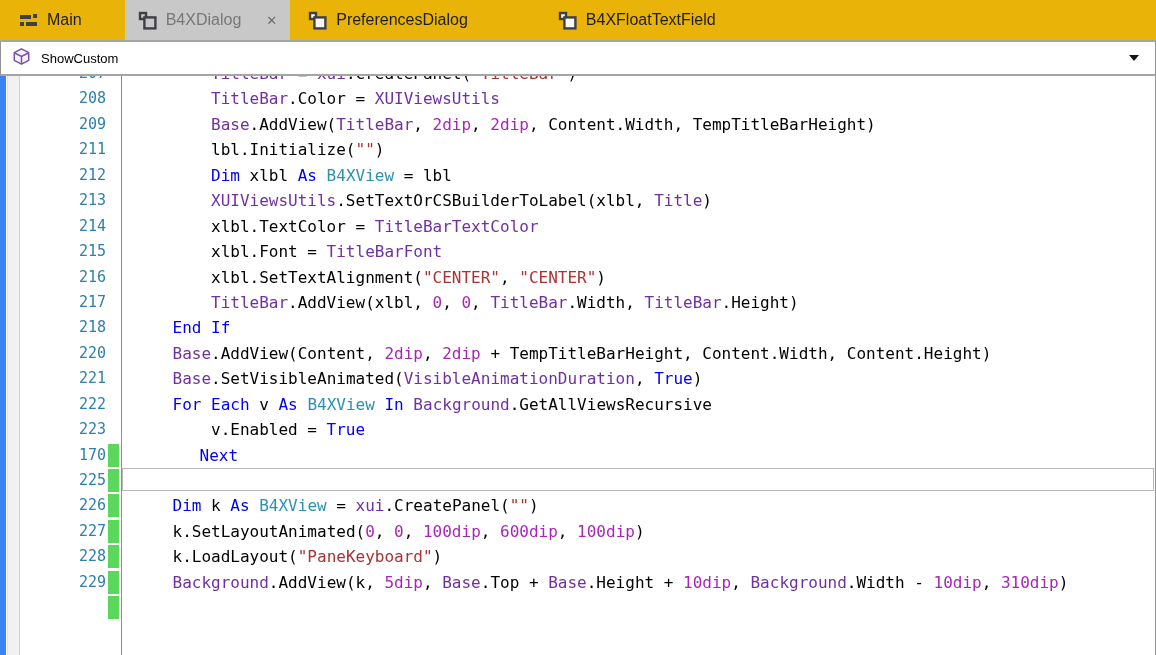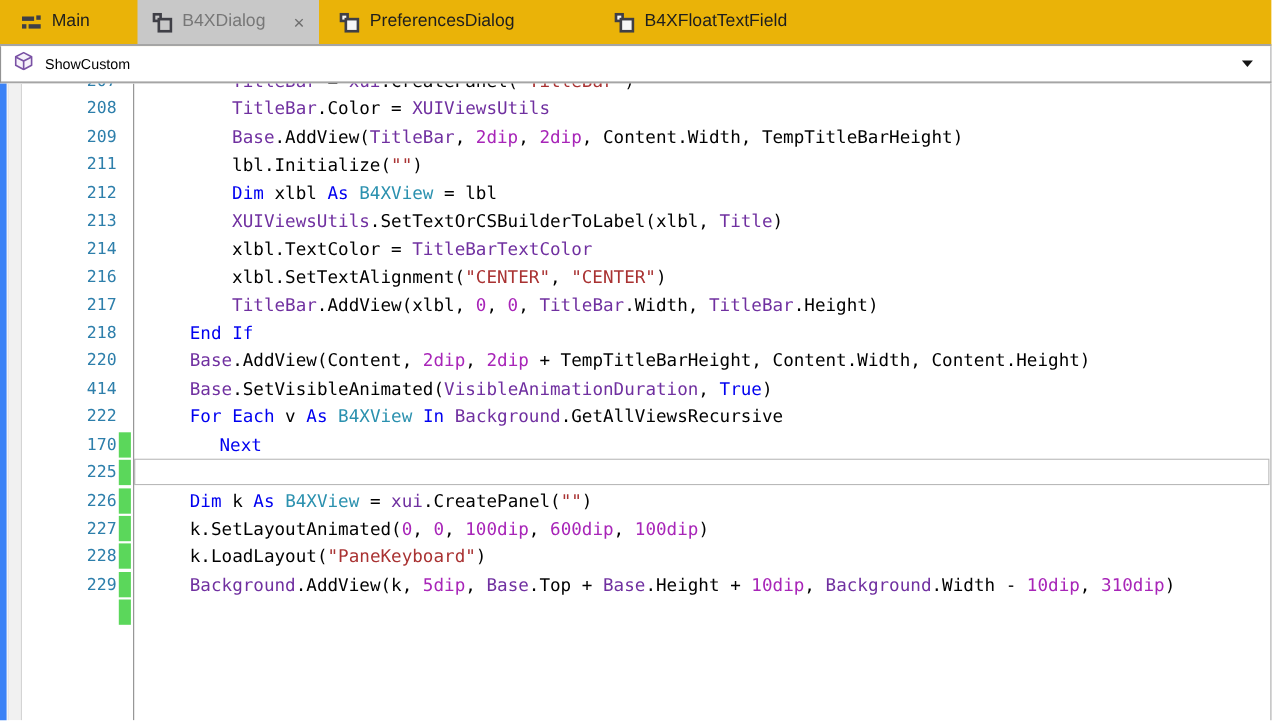--- a/index.html
+++ b/index.html
@@ -116,26 +116,28 @@
 <div class="editor">
   <div class="bp-margin"></div>
   <div class="rows" id="rows">
       <div class="row"><div class="ln">207</div><div class="chg"></div><div class="code" style="padding-left: 92px;"><span class="tk-g">TitleBar</span><span class="tk-p"> = </span><span class="tk-g">xui</span><span class="tk-p">.CreatePanel(</span><span class="tk-s">"TitleBar"</span><span class="tk-p">)</span></div></div>
       <div class="row"><div class="ln">208</div><div class="chg"></div><div class="code" style="padding-left: 92px;"><span class="tk-g">TitleBar</span><span class="tk-p">.Color = </span><span class="tk-g">XUIViewsUtils</span></div></div>
       <div class="row"><div class="ln">209</div><div class="chg"></div><div class="code" style="padding-left: 92px;"><span class="tk-g">Base</span><span class="tk-p">.AddView(</span><span class="tk-g">TitleBar</span><span class="tk-p">, </span><span class="tk-n">2dip</span><span class="tk-p">, </span><span class="tk-n">2dip</span><span class="tk-p">, Content.Width, TempTitleBarHeight)</span></div></div>
       <div class="row"><div class="ln">211</div><div class="chg"></div><div class="code" style="padding-left: 92px;"><span class="tk-p">lbl.Initialize(</span><span class="tk-s">""</span><span class="tk-p">)</span></div></div>
       <div class="row"><div class="ln">212</div><div class="chg"></div><div class="code" style="padding-left: 92px;"><span class="tk-k">Dim</span><span class="tk-p"> xlbl </span><span class="tk-k">As</span><span class="tk-p"> </span><span class="tk-t">B4XView</span><span class="tk-p"> = lbl</span></div></div>
       <div class="row"><div class="ln">213</div><div class="chg"></div><div class="code" style="padding-left: 92px;"><span class="tk-g">XUIViewsUtils</span><span class="tk-p">.SetTextOrCSBuilderToLabel(xlbl, </span><span class="tk-g">Title</span><span class="tk-p">)</span></div></div>
       <div class="row"><div class="ln">214</div><div class="chg"></div><div class="code" style="padding-left: 92px;"><span class="tk-p">xlbl.TextColor = </span><span class="tk-g">TitleBarTextColor</span></div></div>
+      <div class="row"><div class="ln">215</div><div class="chg"></div><div class="code" style="padding-left: 92px;"><span class="tk-p">xlbl.Font = </span><span class="tk-g">TitleBarFont</span></div></div>
       <div class="row"><div class="ln">216</div><div class="chg"></div><div class="code" style="padding-left: 92px;"><span class="tk-p">xlbl.SetTextAlignment(</span><span class="tk-s">"CENTER"</span><span class="tk-p">, </span><span class="tk-s">"CENTER"</span><span class="tk-p">)</span></div></div>
       <div class="row"><div class="ln">217</div><div class="chg"></div><div class="code" style="padding-left: 92px;"><span class="tk-g">TitleBar</span><span class="tk-p">.AddView(xlbl, </span><span class="tk-n">0</span><span class="tk-p">, </span><span class="tk-n">0</span><span class="tk-p">, </span><span class="tk-g">TitleBar</span><span class="tk-p">.Width, </span><span class="tk-g">TitleBar</span><span class="tk-p">.Height)</span></div></div>
       <div class="row"><div class="ln">218</div><div class="chg"></div><div class="code" style="padding-left: 53.5px;"><span class="tk-k">End If</span></div></div>
       <div class="row"><div class="ln">220</div><div class="chg"></div><div class="code" style="padding-left: 53.5px;"><span class="tk-g">Base</span><span class="tk-p">.AddView(Content, </span><span class="tk-n">2dip</span><span class="tk-p">, </span><span class="tk-n">2dip</span><span class="tk-p"> + TempTitleBarHeight, Content.Width, Content.Height)</span></div></div>
-      <div class="row"><div class="ln">414</div><div class="chg"></div><div class="code" style="padding-left: 53.5px;"><span class="tk-g">Base</span><span class="tk-p">.SetVisibleAnimated(</span><span class="tk-g">VisibleAnimationDuration</span><span class="tk-p">, </span><span class="tk-k">True</span><span class="tk-p">)</span></div></div>
+      <div class="row"><div class="ln">221</div><div class="chg"></div><div class="code" style="padding-left: 53.5px;"><span class="tk-g">Base</span><span class="tk-p">.SetVisibleAnimated(</span><span class="tk-g">VisibleAnimationDuration</span><span class="tk-p">, </span><span class="tk-k">True</span><span class="tk-p">)</span></div></div>
       <div class="row"><div class="ln">222</div><div class="chg"></div><div class="code" style="padding-left: 53.5px;"><span class="tk-k">For Each</span><span class="tk-p"> v </span><span class="tk-k">As</span><span class="tk-p"> </span><span class="tk-t">B4XView</span><span class="tk-p"> </span><span class="tk-k">In</span><span class="tk-p"> </span><span class="tk-g">Background</span><span class="tk-p">.GetAllViewsRecursive</span></div></div>
+      <div class="row"><div class="ln">223</div><div class="chg"></div><div class="code" style="padding-left: 92px;"><span class="tk-p">v.Enabled = </span><span class="tk-k">True</span></div></div>
       <div class="row changed"><div class="ln">170</div><div class="chg"></div><div class="code" style="padding-left: 53.5px; margin-left: 27px;"><span class="tk-k">Next</span></div></div>
       <div class="row changed"><div class="ln">225</div><div class="chg"></div><div class="curline"></div><div class="code" style="padding-left: 15px;"></div></div>
       <div class="row changed"><div class="ln">226</div><div class="chg"></div><div class="code" style="padding-left: 53.5px;"><span class="tk-k">Dim</span><span class="tk-p"> k </span><span class="tk-k">As</span><span class="tk-p"> </span><span class="tk-t">B4XView</span><span class="tk-p"> = </span><span class="tk-g">xui</span><span class="tk-p">.CreatePanel(</span><span class="tk-s">""</span><span class="tk-p">)</span></div></div>
       <div class="row changed"><div class="ln">227</div><div class="chg"></div><div class="code" style="padding-left: 53.5px;"><span class="tk-p">k.SetLayoutAnimated(</span><span class="tk-n">0</span><span class="tk-p">, </span><span class="tk-n">0</span><span class="tk-p">, </span><span class="tk-n">100dip</span><span class="tk-p">, </span><span class="tk-n">600dip</span><span class="tk-p">, </span><span class="tk-n">100dip</span><span class="tk-p">)</span></div></div>
       <div class="row changed"><div class="ln">228</div><div class="chg"></div><div class="code" style="padding-left: 53.5px;"><span class="tk-p">k.LoadLayout(</span><span class="tk-s">"PaneKeyboard"</span><span class="tk-p">)</span></div></div>
       <div class="row changed"><div class="ln">229</div><div class="chg"></div><div class="code" style="padding-left: 53.5px;"><span class="tk-g">Background</span><span class="tk-p">.AddView(k, </span><span class="tk-n">5dip</span><span class="tk-p">, </span><span class="tk-g">Base</span><span class="tk-p">.Top + </span><span class="tk-g">Base</span><span class="tk-p">.Height + </span><span class="tk-n">10dip</span><span class="tk-p">, </span><span class="tk-g">Background</span><span class="tk-p">.Width - </span><span class="tk-n">10dip</span><span class="tk-p">, </span><span class="tk-n">310dip</span><span class="tk-p">)</span></div></div>
       <div class="row changed"><div class="ln"></div><div class="chg"></div><div class="code" style="padding-left: 15px;"></div></div>
     </div>
   <div class="gutter-sep"></div>
 </div>

